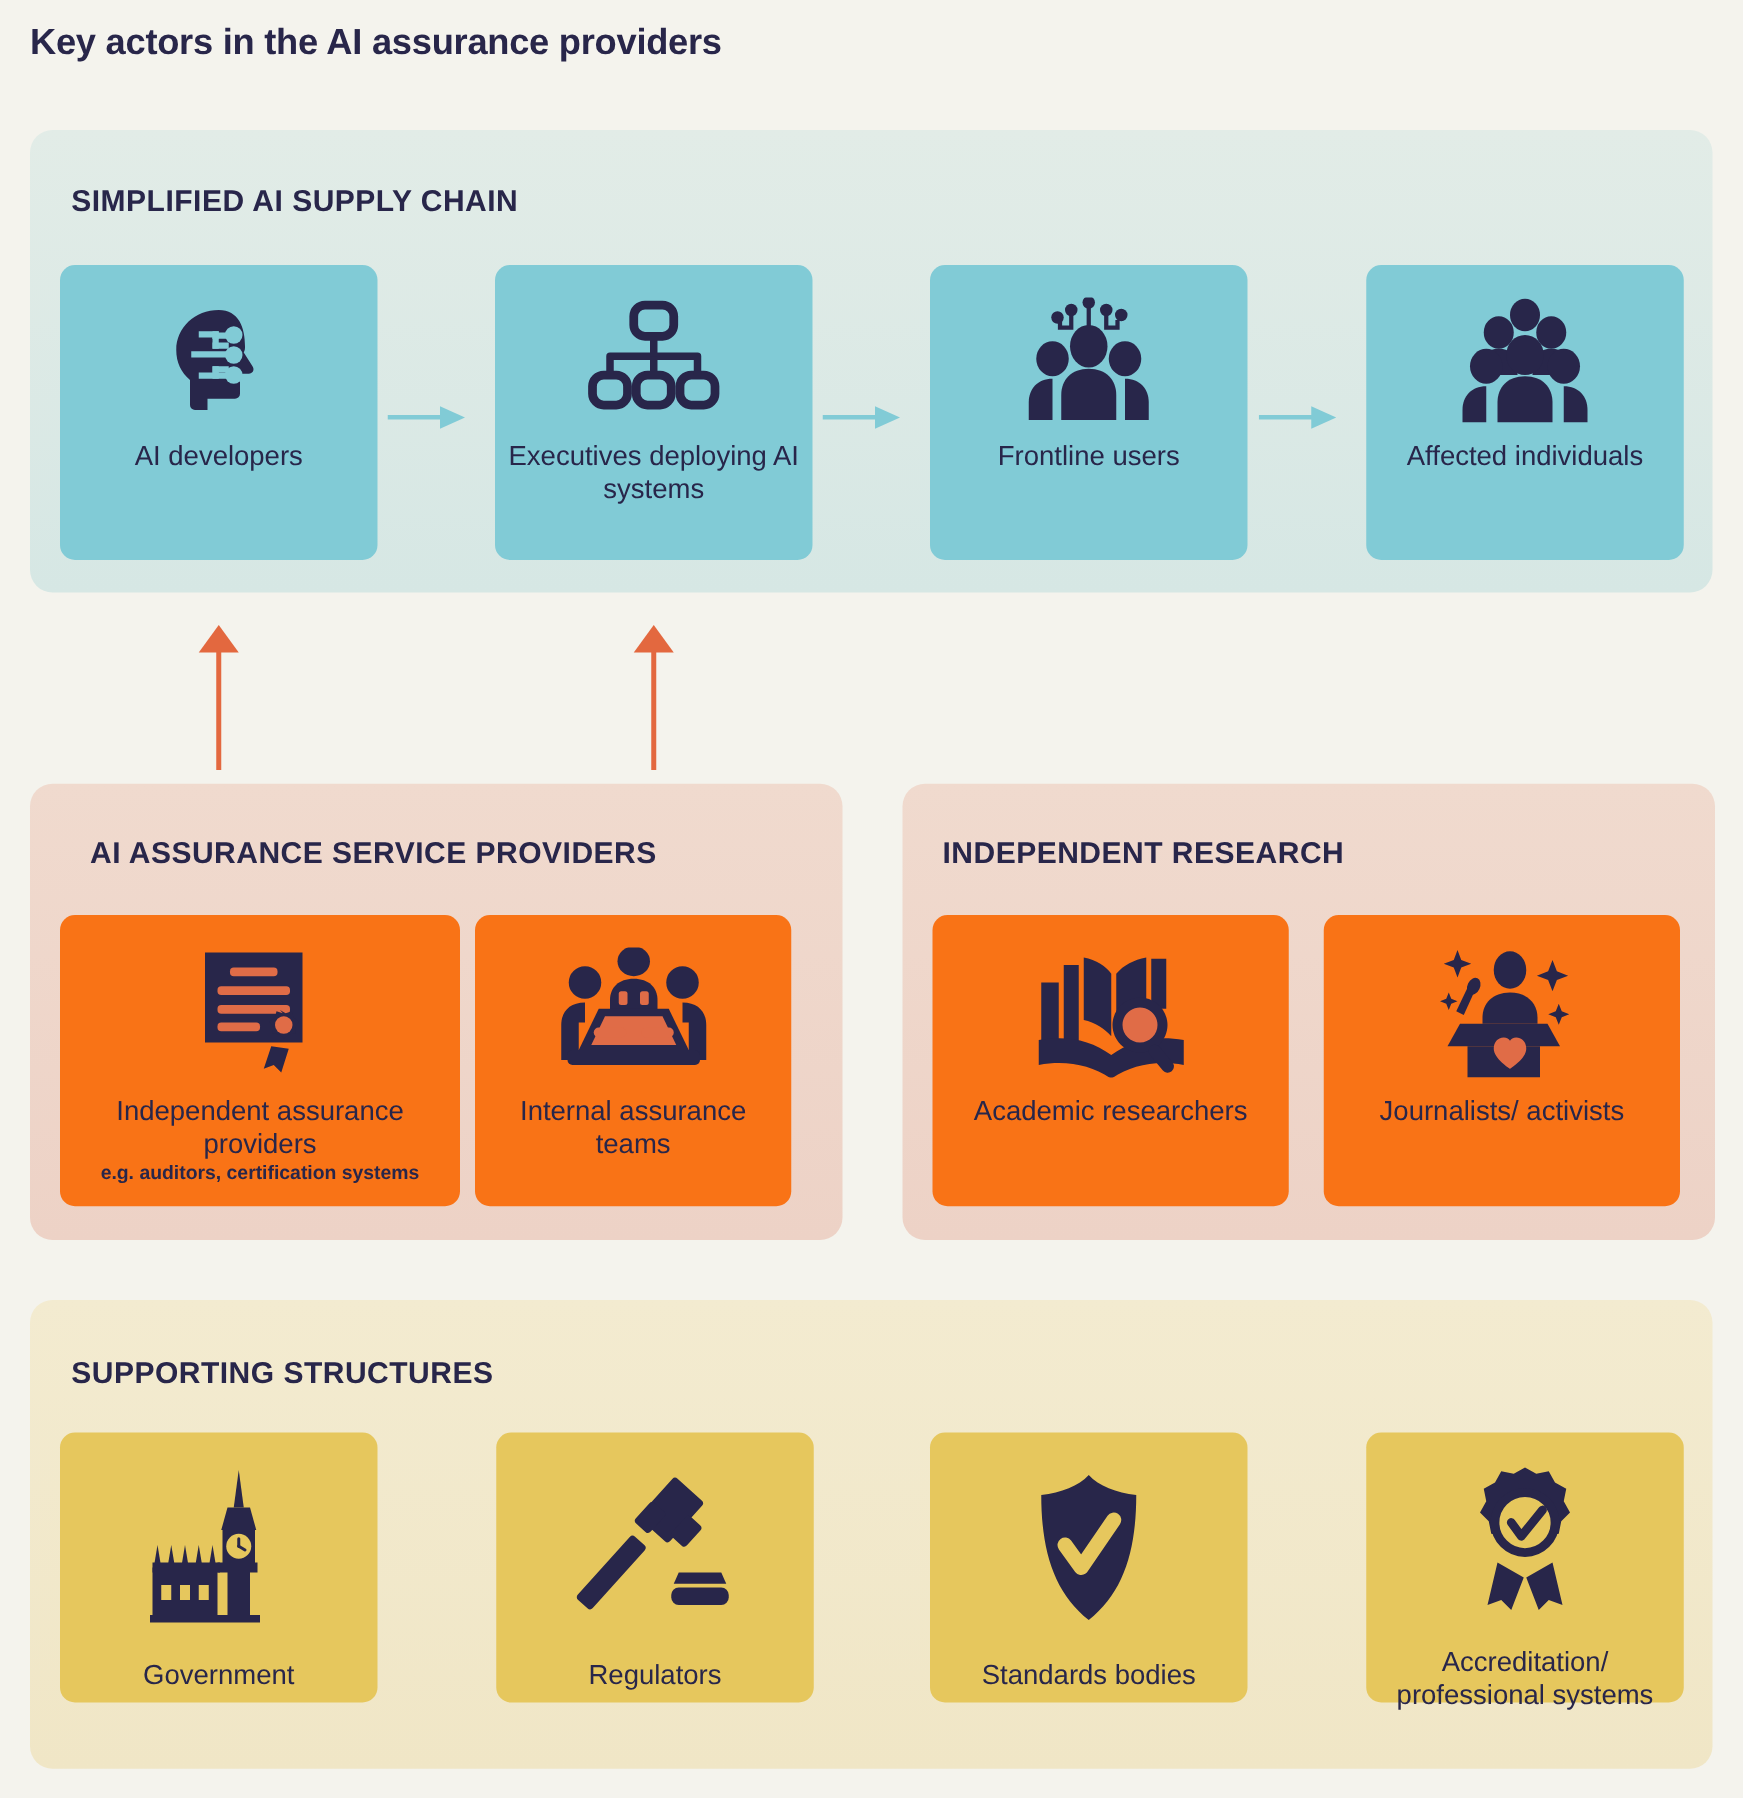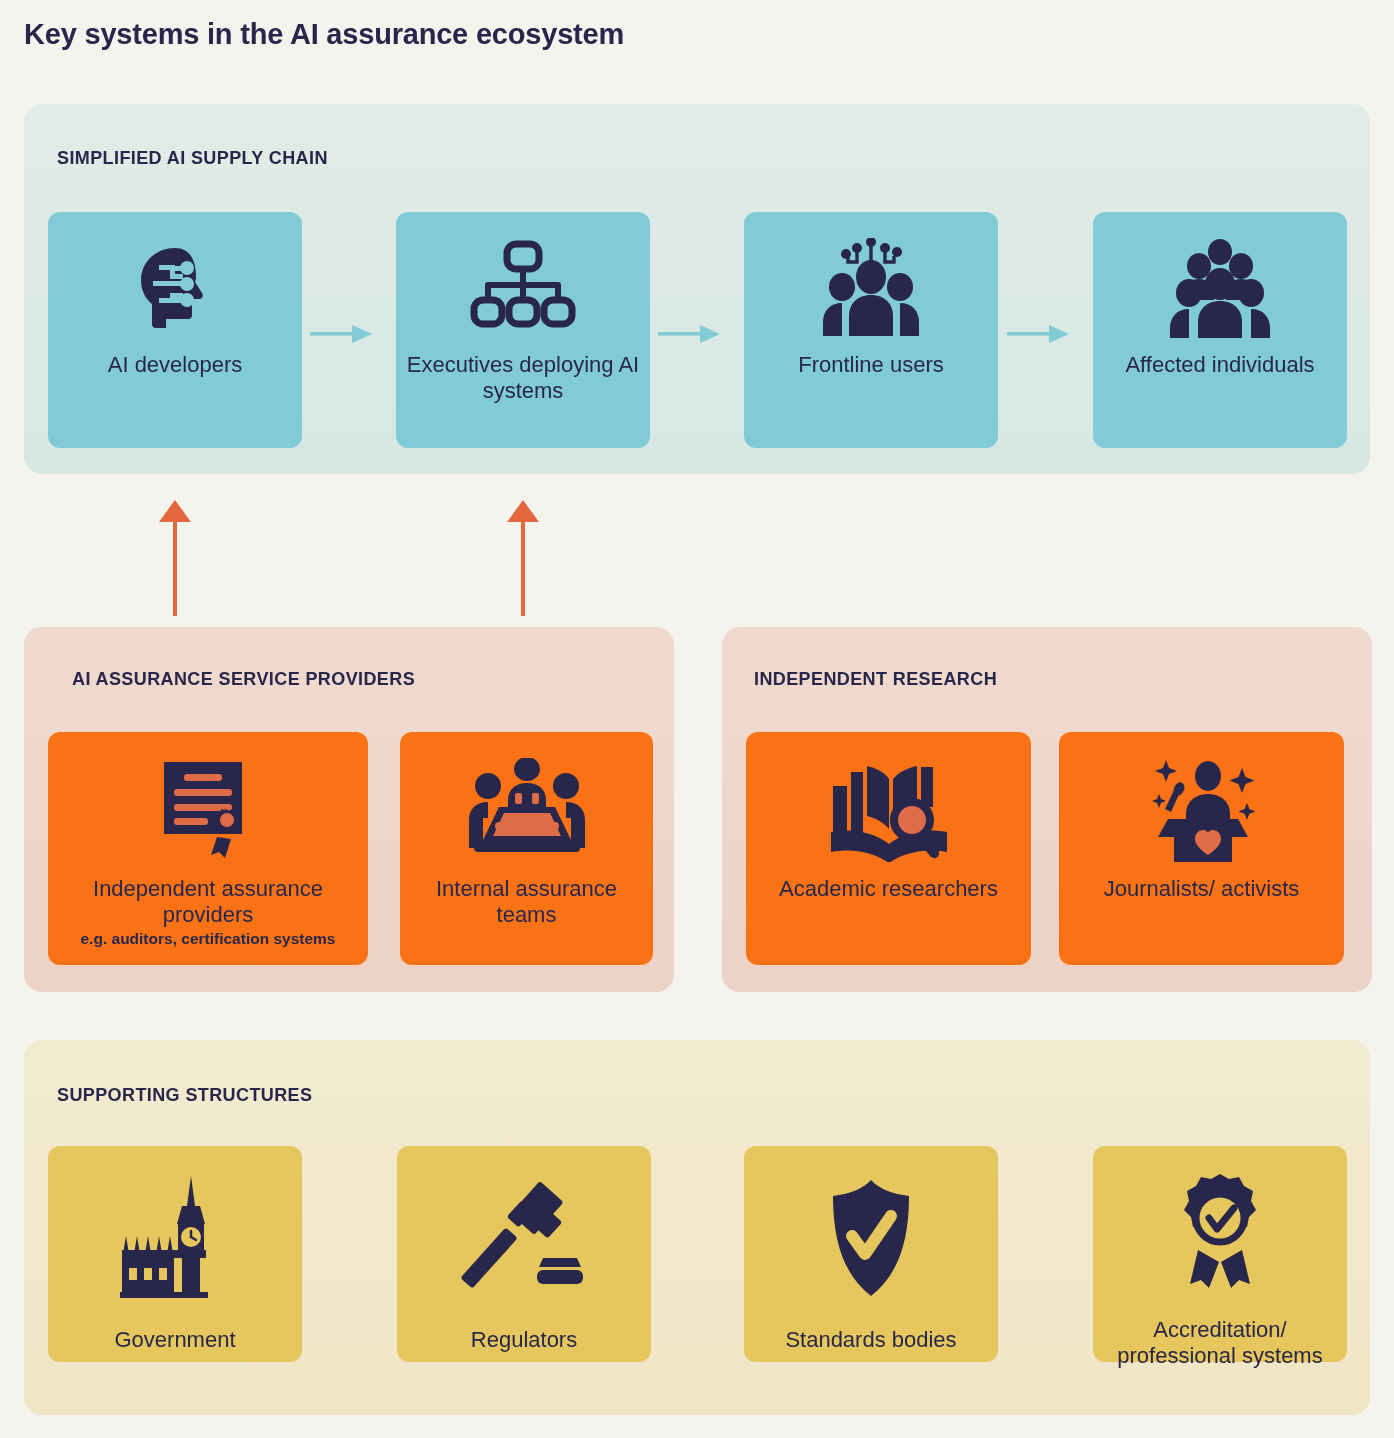--- a/index.html
+++ b/index.html
@@ -31,21 +31,21 @@
     white-space: nowrap;
   }
 
   
   .section {
     position: absolute;
     border-radius: 18px;
   }
   .section-title {
     position: absolute;
-    font-size: 18px;
+    font-size: 24px;
     font-weight: bold;
     color: #28264A;
     letter-spacing: 0.4px;
     white-space: nowrap;
   }
 
   
   #supply-chain-section {
     left: 24px; top: 104px;
     width: 1346px; height: 370px;
@@ -124,21 +124,21 @@
   .arrow-up {
     position: absolute;
     width: 36px; height: 116px;
   }
   #up-arrow-0 { left: 157px; top: 500px; }
   #up-arrow-1 { left: 505px; top: 500px; }
 
   
   .or-card { background: #f97316; top: 732px; height: 233px; }
   #as-card-0 { left: 48px; width: 320px; }
-  #as-card-1 { left: 400px; width: 253px; }
+  #as-card-1 { left: 380px; width: 253px; }
   #re-card-0 { left: 746px; width: 285px; }
   #re-card-1 { left: 1059px; width: 285px; }
   .or-card .icon-wrap { margin-top: 22px; height: 112px; }
   .or-card .card-label { margin-top: 10px; }
 
   
   .ss-card { background: #E6C75D; top: 1146px; width: 254px; height: 216px; gap: 15px; }
   #ss-card-0 { left: 48px; }
   #ss-card-1 { left: 397px; }
   #ss-card-2 { left: 744px; }
@@ -146,21 +146,21 @@
   .ss-card .icon-wrap { margin-top: 26px; height: 132px; }
   .ss-card .card-label { margin-top: 8px; }
 
   .nv { fill: #28264A; }
 </style>
 </head>
 <body>
 
 <div id="page">
 
-  <div class="page-title">Key systems in the AI assurance ecosystem</div>
+  <div class="page-title">Key actors in the AI assurance providers</div>
 
   <div class="section" id="supply-chain-section">
     <div class="section-title">SIMPLIFIED AI SUPPLY CHAIN</div>
   </div>
 
   <div class="card sc-card" id="sc-card-0">
     <div class="icon-wrap">
       <svg width="100" height="100" viewBox="0 0 100 100">
         <path class="nv" d="M50 10C31 10 16 24 16 42c0 10 4 18 11 24v20a4 4 0 0 0 4 4h10v-9h22a4 4 0 0 0 4-4V61h7c3 0 5-3 3-6l-7-11c1-2 1-3 1-5C71 24 66 10 50 10z"></path>
         <g fill="#81CBD6">

